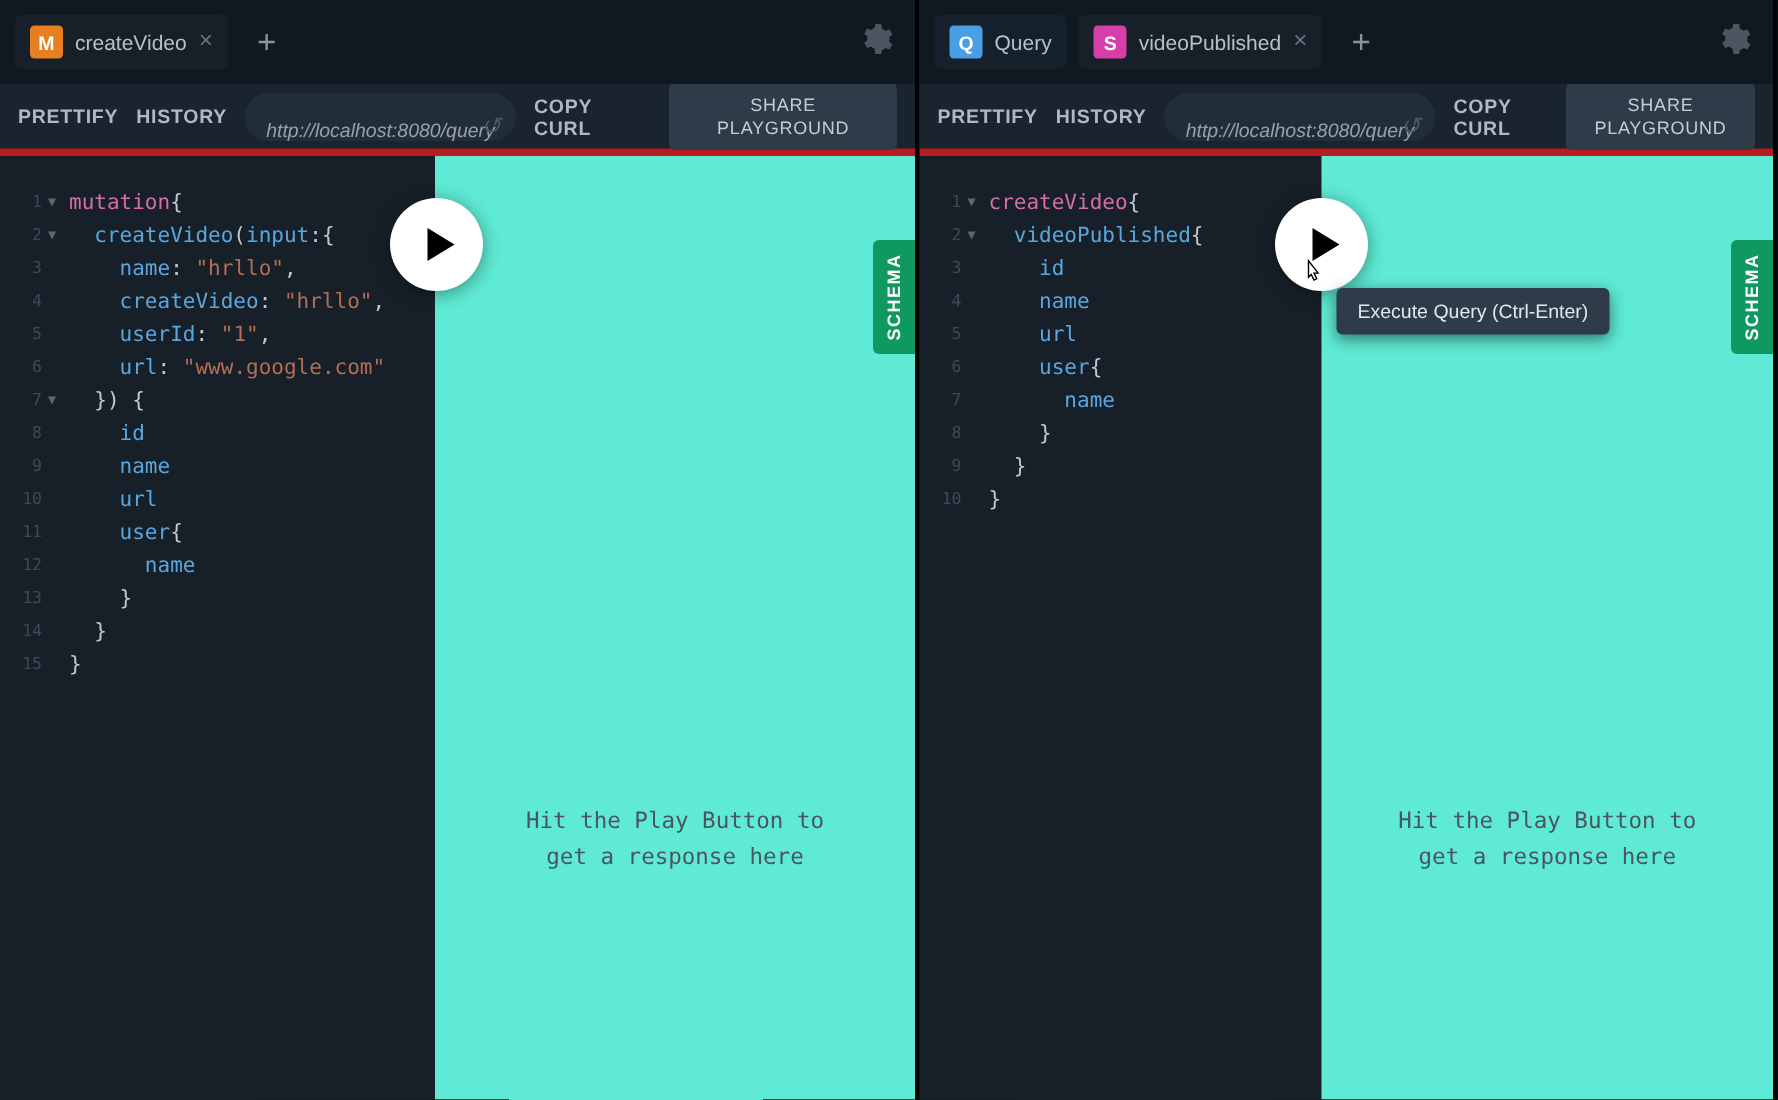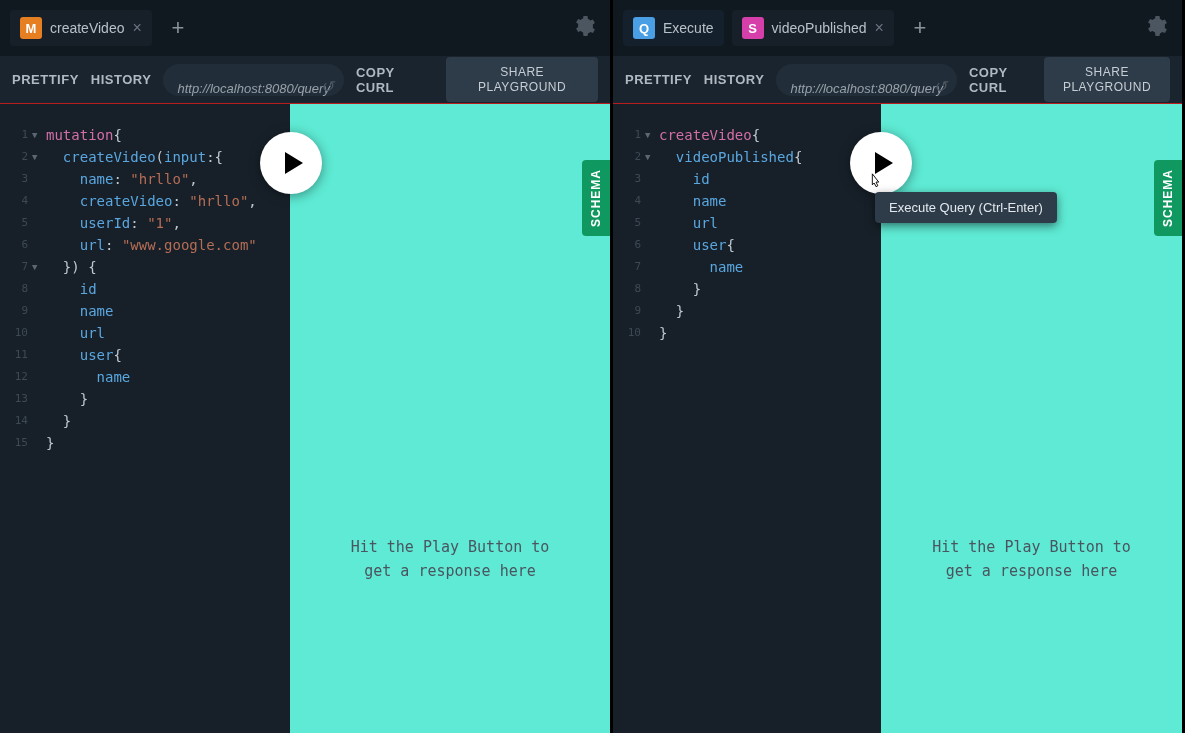--- a/index.html
+++ b/index.html
@@ -12,21 +12,21 @@
 .tab { display: flex; align-items: center; background: #172029; height: 36px; padding: 0 10px; border-radius: 4px; margin-right: 8px; gap: 8px; }
 .tab.inactive { background: #14202b; }
 .tab-badge { width: 22px; height: 22px; border-radius: 3px; display: flex; align-items: center; justify-content: center; font-size: 13px; font-weight: 600; color: #fff; }
 .tab-badge.m { background: #e67e22; }
 .tab-badge.q { background: #4a9ee4; }
 .tab-badge.s { background: #d63fa9; }
 .tab-label { color: #b8c0c8; font-size: 14px; }
 .tab-close { color: #6a7480; font-size: 16px; cursor: pointer; }
 .tab-plus { width: 36px; height: 36px; display: flex; align-items: center; justify-content: center; color: #8a939c; font-size: 22px; cursor: pointer; }
 .gear { position: absolute; right: 14px; top: 14px; color: #4c5660; font-size: 24px; }
-.toolbar { height: 48px; display: flex; align-items: center; gap: 12px; padding: 0 12px; background: #1a242e; border-bottom: 1px solid #b91c1c; }
+.toolbar { height: 48px; display: flex; align-items: center; gap: 12px; padding: 0 12px; background: #1a242e; border-bottom: 5px solid #b91c1c; }
 .tbtn { color: #b0b9c2; font-size: 13px; font-weight: 700; letter-spacing: 0.5px; cursor: pointer; }
 .endpoint { flex: 1; height: 32px; background: #212d39; border-radius: 16px; display: flex; align-items: flex-end; padding: 0 14px; color: #98a1aa; font-size: 13px; position: relative; font-style: italic; }
 .endpoint-reload { position: absolute; right: 10px; color: #4c5660; font-size: 16px; }
 .share-btn { background: #2e3b49; color: #c6ced5; font-size: 12px; font-weight: 400; letter-spacing: 0.5px; padding: 8px 10px; border-radius: 4px; line-height: 1.2; text-align: center; cursor: pointer; }
 .workspace { flex: 1; display: flex; position: relative; }
 .editor { width: 290px; background: #172029; padding-top: 20px; font-family: "SF Mono", Menlo, Consolas, monospace; font-size: 14px; position: relative; }
 .line { display: flex; min-height: 22px; line-height: 22px; }
 .gutter { width: 32px; text-align: right; color: #3d4954; font-size: 11px; padding-right: 4px; }
 .fold { width: 14px; color: #5c6772; font-size: 9px; }
 .code { white-space: pre; }
@@ -36,21 +36,21 @@
 .field { color: #5aa7e0; }
 .str { color: #b56d55; }
 .punc { color: #c0c8d0; }
 .result { flex: 1; background: #5eead4; position: relative; display: flex; align-items: center; justify-content: center; }
 .placeholder { color: #4a5560; font-family: "SF Mono", Menlo, Consolas, monospace; font-size: 15px; text-align: center; line-height: 1.6; margin-top: 280px; }
 .play-btn { position: absolute; top: 132px; width: 62px; height: 62px; border-radius: 50%; background: #fff; display: flex; align-items: center; justify-content: center; cursor: pointer; z-index: 10; box-shadow: 0 2px 12px rgba(0,0,0,0.4); }
 .pane-left .play-btn { left: 260px; }
 .pane-right .play-btn { left: 237px; }
 .play-tri { width: 0; height: 0; border-left: 18px solid #000; border-top: 11px solid transparent; border-bottom: 11px solid transparent; margin-left: 5px; }
 .schema-tab { position: absolute; right: 0; top: 160px; width: 28px; height: 76px; background: #0f9960; color: #fff; font-size: 12px; font-weight: 700; letter-spacing: 1px; display: flex; align-items: center; justify-content: center; writing-mode: vertical-rl; transform: rotate(180deg); border-radius: 0 4px 4px 0; cursor: pointer; }
-.tooltip { position: absolute; top: 192px; left: 262px; background: #2e3b49; color: #e2e8ee; font-size: 13px; padding: 8px 14px; border-radius: 4px; z-index: 20; box-shadow: 0 3px 10px rgba(0,0,0,0.5); white-space: nowrap; }
+.tooltip { position: absolute; top: 192px; left: 278px; background: #2e3b49; color: #e2e8ee; font-size: 13px; padding: 8px 14px; border-radius: 4px; z-index: 20; box-shadow: 0 3px 10px rgba(0,0,0,0.5); white-space: nowrap; }
 .cursor-hand { position: absolute; top: 172px; left: 252px; z-index: 15; font-size: 20px; }
 </style>
 </head>
 <body>
 
 <div class="app">
 
 <div class="pane pane-left">
   <div class="tabbar">
     <div class="tab">
@@ -168,21 +168,21 @@
   <div class="play-btn">
     <div class="play-tri"></div>
   </div>
   <div class="schema-tab">SCHEMA</div>
 </div>
 
 <div class="pane pane-right">
   <div class="tabbar">
     <div class="tab inactive">
       <div class="tab-badge q">Q</div>
-      <span class="tab-label">Execute</span>
+      <span class="tab-label">Query</span>
     </div>
     <div class="tab">
       <div class="tab-badge s">S</div>
       <span class="tab-label">videoPublished</span>
       <span class="tab-close">×</span>
     </div>
     <div class="tab-plus">+</div>
     <div class="gear">
       <svg width="24" height="24" viewBox="0 0 24 24" fill="currentColor">
             <path d="M12 8a4 4 0 100 8 4 4 0 000-8zm8.94 4a7 7 0 00-.14-1.4l2.1-1.65-2-3.46-2.5 1a7 7 0 00-2.42-1.4L15.5 2h-4l-.48 2.6a7 7 0 00-2.42 1.4l-2.5-1-2 3.46 2.1 1.65a7 7 0 000 2.8L4.1 14.56l2 3.46 2.5-1a7 7 0 002.42 1.4L11.5 22h4l.48-2.6a7 7 0 002.42-1.4l2.5 1 2-3.46-2.1-1.65c.1-.46.14-.93.14-1.4z"></path>

